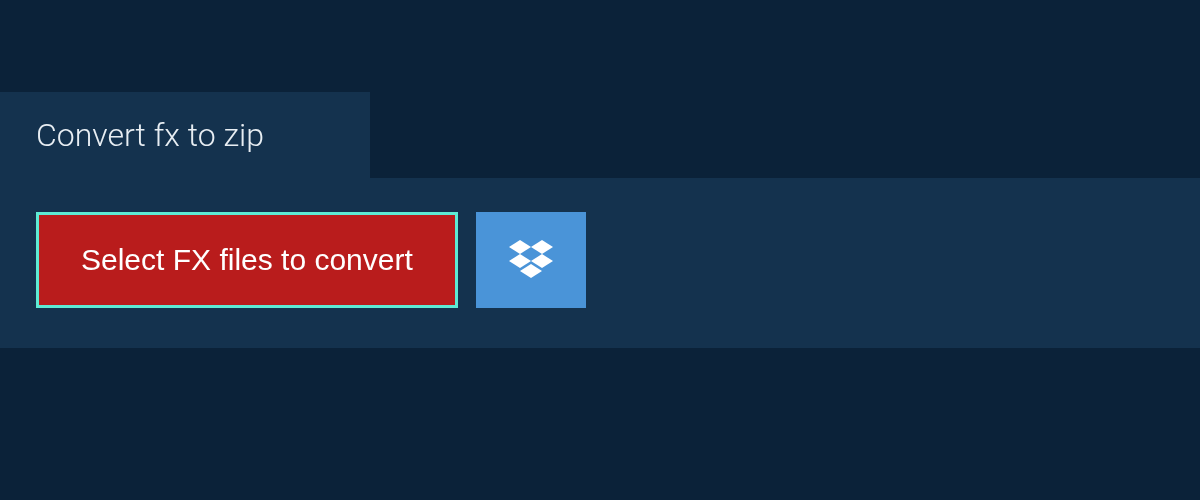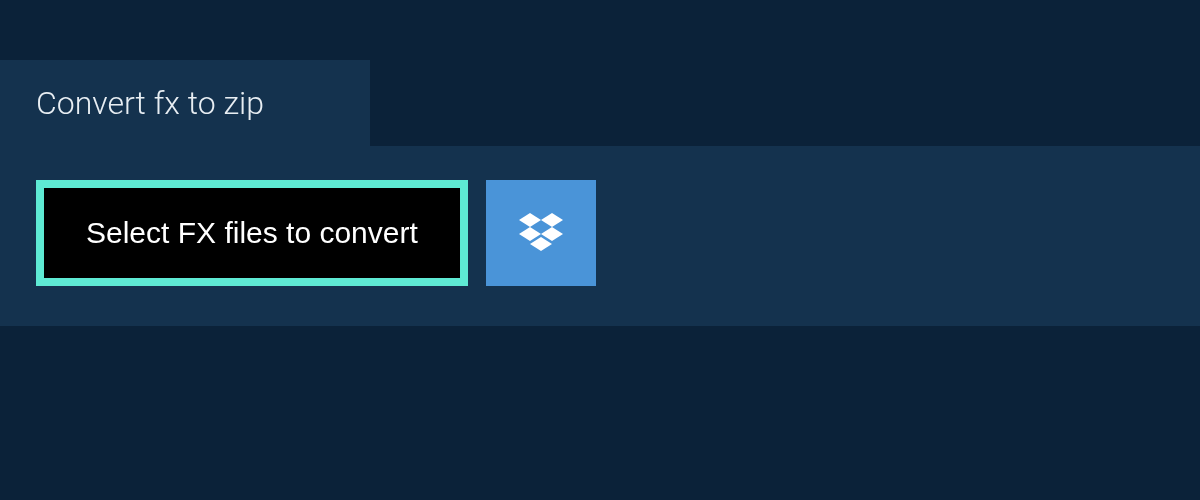--- a/index.html
+++ b/index.html
@@ -18,31 +18,32 @@
       padding-top: 60px;
     }
     .tab {
       background-color: #14324e;
       color: #e8eef3;
       font-size: 32px;
       font-weight: 300;
       padding: 24px 36px;
       display: inline-block;
       width: 370px;
+      margin-top: 32px;
     }
     .content-panel {
       background-color: #14324e;
       padding: 34px 36px 40px 36px;
       display: flex;
       align-items: stretch;
       gap: 18px;
     }
     .select-button {
-      background-color: #000000;
-      border: 8px solid #5eead4;
+      background-color: #b91c1c;
+      border: 3px solid #5eead4;
       color: #ffffff;
       font-size: 30px;
       font-weight: 300;
       padding: 28px 42px;
       cursor: pointer;
       display: inline-flex;
       align-items: center;
       justify-content: center;
       white-space: nowrap;
     }

